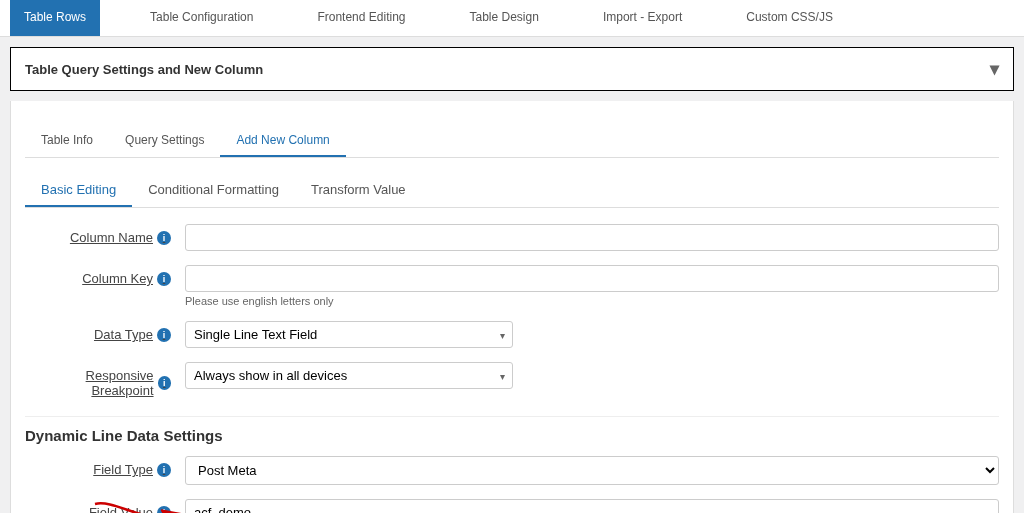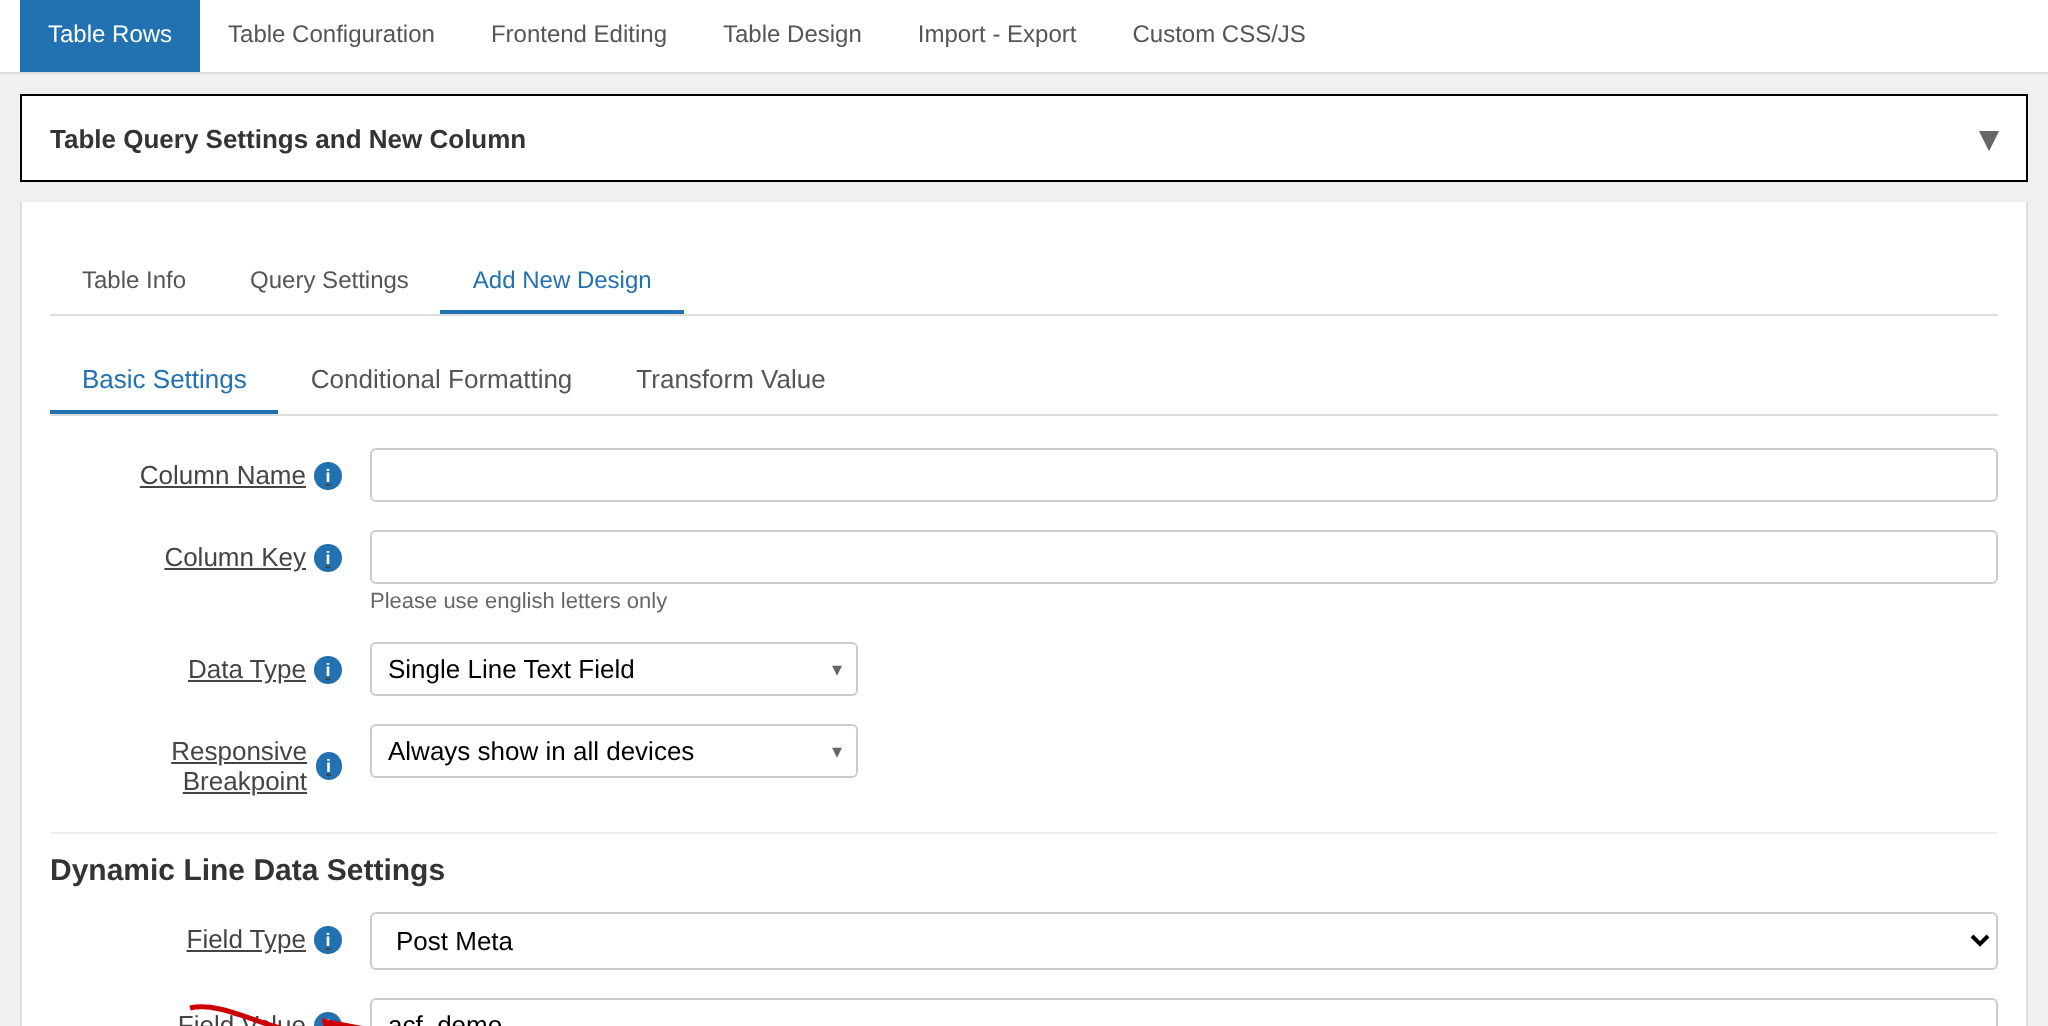--- a/index.html
+++ b/index.html
@@ -1,18 +1,18 @@
 <!DOCTYPE html>
 <html><head>
   <meta charset="utf-8">
   <style>
     * { box-sizing: border-box; margin: 0; padding: 0; }
     body { font-family: -apple-system, BlinkMacSystemFont, "Segoe UI", Arial, sans-serif; font-size: 13px; background: #f0f0f1; color: #333; }
 
-    .top-bar { background: #fff; border-bottom: 1px solid #ddd; padding: 0 10px; display: flex; align-items: center; }
+    .top-bar { background: #fff; border-bottom: 1px solid #ddd; padding: 0 10px; display: flex; align-items: center; gap: 36px; }
     .top-bar-tab { padding: 10px 14px; font-size: 12px; cursor: pointer; border: none; background: none; color: #555; border-bottom: 2px solid transparent; }
     .top-bar-tab.active { background: #2271b1; color: #fff; border-bottom: 2px solid #2271b1; }
 
     .section-header { background: #fff; border: 1px solid #000000; margin: 10px; padding: 10px 14px; display: flex; justify-content: space-between; align-items: center; font-size: 13px; font-weight: 600; }
     .section-toggle { font-size: 18px; color: #666; cursor: pointer; }
 
     .section-body { background: #fff; border: 1px solid #ddd; border-top: none; margin: 0 10px 10px 10px; padding: 0 14px 14px 14px; }
 
     .sub-tabs { display: flex; border-bottom: 1px solid #ddd; margin-bottom: 16px; padding-top: 24px; }
     .sub-tab { padding: 8px 16px; font-size: 12px; cursor: pointer; color: #555; border-bottom: 2px solid transparent; }
@@ -28,21 +28,21 @@
     .form-field input[type="text"] { width: 100%; padding: 5px 8px; border: 1px solid #ccc; border-radius: 3px; font-size: 13px; }
     .form-field select { width: 280px; padding: 5px 8px; border: 1px solid #ccc; border-radius: 3px; font-size: 13px; background: #fff; }
     .form-hint { font-size: 11px; color: #666; margin-top: 3px; }
 
     .info-icon { display: inline-flex; align-items: center; justify-content: center; width: 14px; height: 14px; border-radius: 50%; background: #2271b1; color: #fff; font-size: 9px; font-weight: bold; cursor: pointer; }
 
     .dynamic-section-title { font-size: 15px; font-weight: 700; margin: 18px 0 12px 0; padding-top: 10px; border-top: 1px solid #eee; }
 
     .field-value-input { width: 100%; padding: 5px 8px; border: 1px solid #ccc; border-radius: 3px; font-size: 13px; }
 
-    .select-wrapper { position: relative; display: inline-block; width: 244px; }
+    .select-wrapper { position: relative; display: inline-block; width: 328px; }
     .select-wrapper select { width: 100%; appearance: none; padding-right: 24px; }
     .select-arrow { position: absolute; right: 8px; top: 50%; transform: translateY(-50%); pointer-events: none; color: #666; font-size: 10px; }
 
     .post-meta-select-wrapper { position: relative; }
     .post-meta-select-wrapper select { width: 840px; max-width: 100%; }
 
     @media (max-width: 900px) {
       .post-meta-select-wrapper select { width: 100%; }
     }
   </style>
@@ -61,25 +61,25 @@
 <div class="section-header">
   <span>Table Query Settings and New Column</span>
   <span class="section-toggle">▾</span>
 </div>
 
 <div class="section-body">
 
   <div class="sub-tabs">
     <div class="sub-tab">Table Info</div>
     <div class="sub-tab">Query Settings</div>
-    <div class="sub-tab active">Add New Design</div>
+    <div class="sub-tab active">Add New Column</div>
   </div>
 
   <div class="settings-tabs">
-    <div class="settings-tab active">Basic Settings</div>
+    <div class="settings-tab active">Basic Editing</div>
     <div class="settings-tab">Conditional Formatting</div>
     <div class="settings-tab">Transform Value</div>
   </div>
 
   <div class="form-row">
     <div class="form-label">
       <span>Column Name</span>
       <span class="info-icon">i</span>
     </div>
     <div class="form-field">

